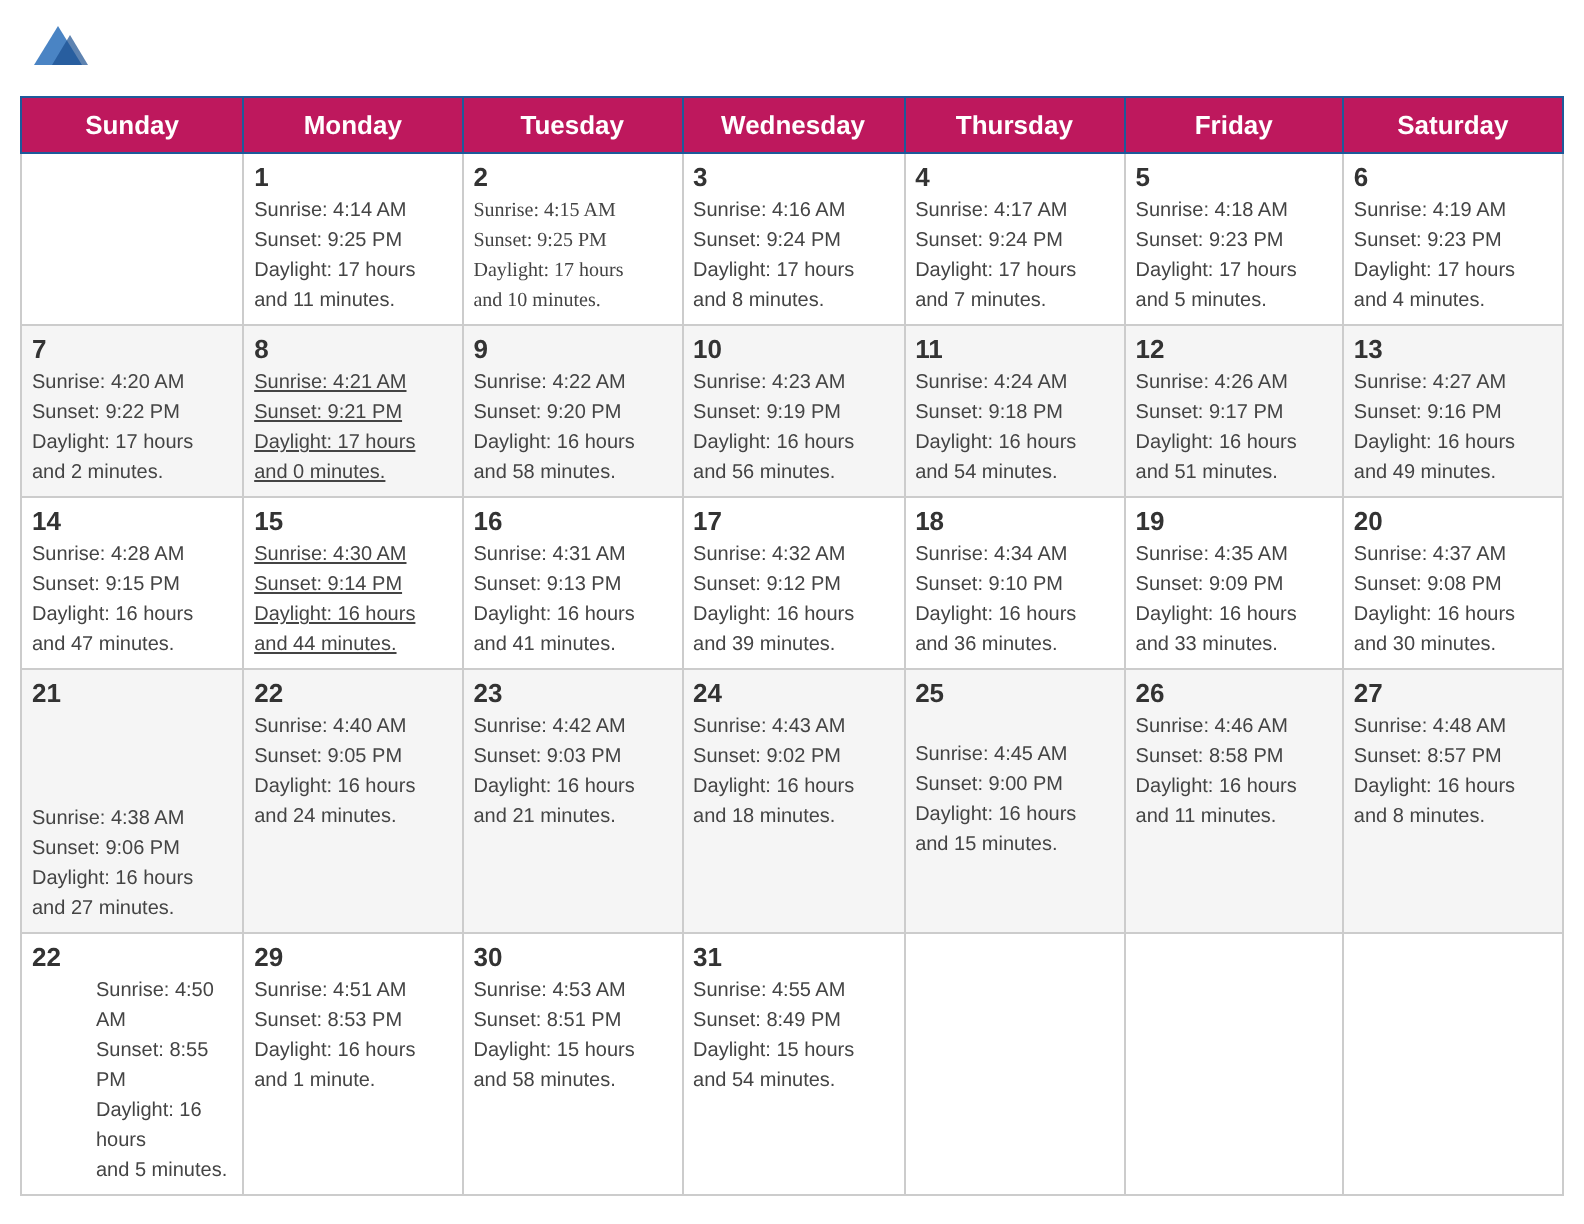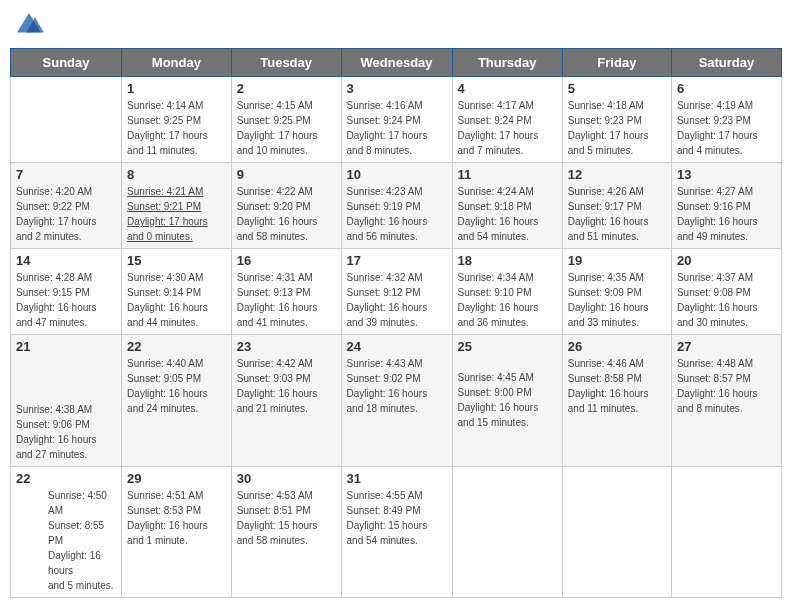--- a/index.html
+++ b/index.html
@@ -54,21 +54,21 @@
       font-size: 16px;
       color: #555;
       margin-top: 2px;
     }
     .calendar {
       width: 100%;
       border-collapse: collapse;
       border: 1px solid #ccc;
     }
     .calendar thead th {
-      background-color: #737373;
+      background-color: #be185d;
       color: #fff;
       font-size: 13px;
       font-weight: bold;
       padding: 6px 4px;
       text-align: center;
       border: 1px solid #1e5a9a;
     }
     .calendar tbody td {
       vertical-align: top;
       border: 1px solid #ccc;
@@ -135,21 +135,21 @@
         <td class="empty-cell"></td>
         <td>
           <div class="day-number">1</div>
           <div class="day-info" style="white-space: pre-line;">Sunrise: 4:14 AM
 Sunset: 9:25 PM
 Daylight: 17 hours
 and 11 minutes.</div>
         </td>
         <td>
           <div class="day-number">2</div>
-          <div class="day-info" style="white-space: pre-line;">Sunrise: 4:15 AM
+          <div class="day-info" style="white-space: pre-line; font-family: Liberation Serif, serif;">Sunrise: 4:15 AM
 Sunset: 9:25 PM
 Daylight: 17 hours
 and 10 minutes.</div>
         </td>
         <td>
           <div class="day-number">3</div>
           <div class="day-info" style="white-space: pre-line;">Sunrise: 4:16 AM
 Sunset: 9:24 PM
 Daylight: 17 hours
 and 8 minutes.</div>
@@ -230,21 +230,21 @@
       <tr>
         <td>
           <div class="day-number">14</div>
           <div class="day-info" style="white-space: pre-line;">Sunrise: 4:28 AM
 Sunset: 9:15 PM
 Daylight: 16 hours
 and 47 minutes.</div>
         </td>
         <td>
           <div class="day-number">15</div>
-          <div class="day-info" style="white-space: pre-line;">Sunrise: 4:30 AM
+          <div class="day-info" style="white-space: pre-line; text-decoration: underline;">Sunrise: 4:30 AM
 Sunset: 9:14 PM
 Daylight: 16 hours
 and 44 minutes.</div>
         </td>
         <td>
           <div class="day-number">16</div>
           <div class="day-info" style="white-space: pre-line;">Sunrise: 4:31 AM
 Sunset: 9:13 PM
 Daylight: 16 hours
 and 41 minutes.</div>

